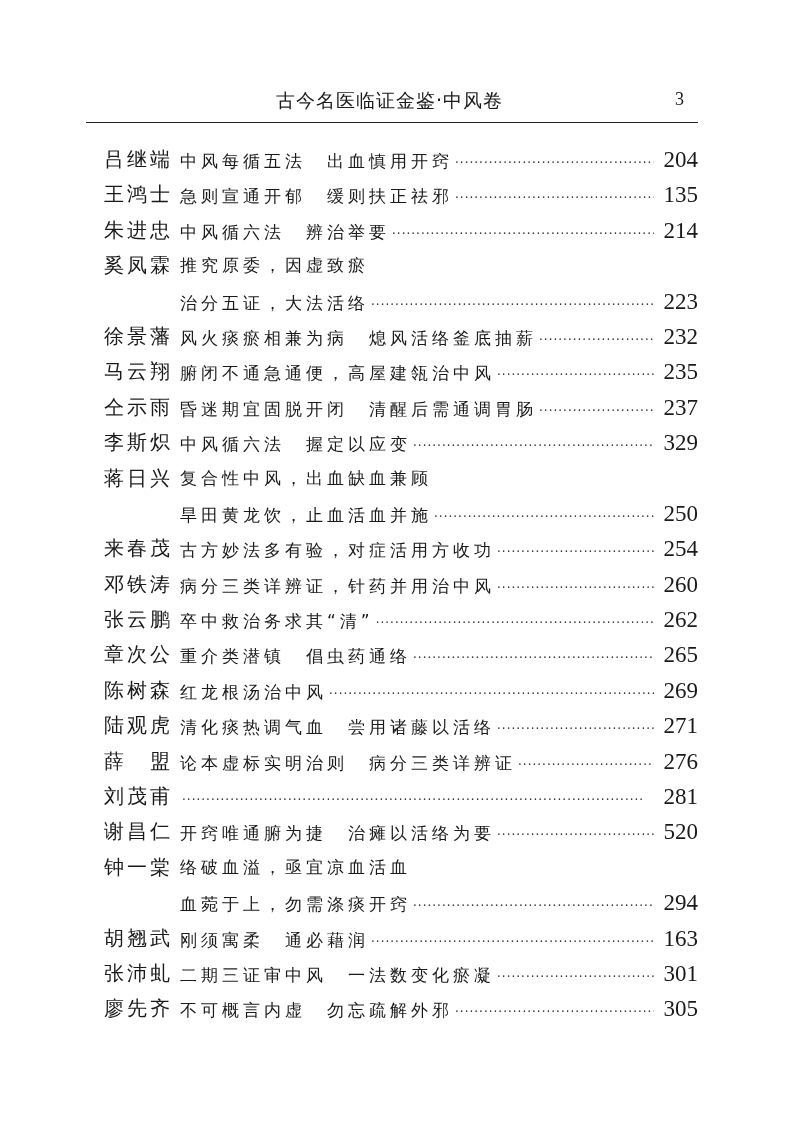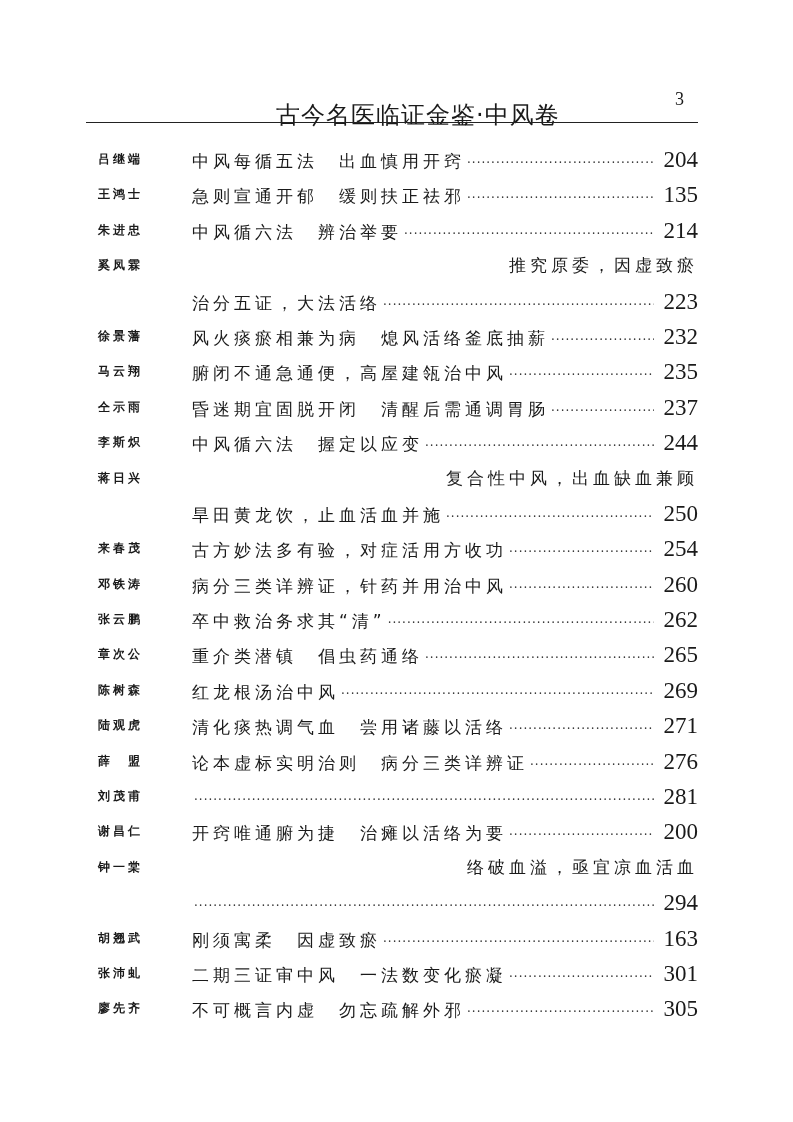--- a/index.html
+++ b/index.html
@@ -1,28 +1,28 @@
 <!DOCTYPE html>
 <html><head>
   <meta charset="utf-8">
   <style>
     html, body { margin: 0; padding: 0; background: #ffffff; }
     body { width: 793px; height: 1122px; position: relative; overflow: hidden;
            font-family: "DejaVu Serif", "Liberation Serif", serif; color: #1a1a1a; }
     .header { position: absolute; left: 86px; top: 86px; width: 612px; height: 36px; }
-    .header-title { position: absolute; left: 190px; top: 2px; font-size: 24px; letter-spacing: 1px;
-                    font-family: "DejaVu Sans", "Liberation Sans", sans-serif; margin-top: 11px; }
+    .header-title { position: absolute; left: 190px; top: 2px; font-size: 19px; letter-spacing: 1px;
+                    font-family: "DejaVu Sans", "Liberation Sans", sans-serif; }
     .header-page { position: absolute; right: 14px; top: 3px; font-size: 18px;
                    font-family: "Liberation Serif", serif; }
     .header-rule { position: absolute; left: 0; right: 0; top: 36px; height: 0; border-top: 1.5px solid #222; }
     .toc { position: absolute; left: 92px; top: 142px; width: 606px; }
     .row { position: relative; height: 35.4px; line-height: 35.4px; font-size: 17.5px; white-space: nowrap; }
-    .author { position: absolute; left: 6px; width: 90px; font-weight: bold; letter-spacing: 3px;
-              font-family: "DejaVu Sans", "Liberation Sans", sans-serif; font-size: 12px; }
-    .entry { position: absolute; left: 100px; right: 0; display: flex; align-items: baseline; justify-content: flex-end; }
+    .author { position: absolute; left: 12px; width: 90px; font-weight: normal; letter-spacing: 3px;
+              font-family: "DejaVu Sans", "Liberation Sans", sans-serif; font-size: 20px; }
+    .entry { position: absolute; left: 88px; right: 0; display: flex; align-items: baseline; }
     .title { letter-spacing: 4px; font-family: "DejaVu Sans", "Liberation Sans", sans-serif; font-size: 17px; flex: 0 0 auto; }
     .leader { flex: 1 1 auto; overflow: hidden; margin: 0 6px 0 2px; letter-spacing: 1px; color: #333; font-size: 12px; }
     .leader::before { content: "································································································"; }
     .page { flex: 0 0 auto; font-family: "Liberation Serif", serif; font-size: 23px; min-width: 38px; text-align: right; }
   </style>
 </head>
 <body>
 
 <div class="header">
   <span class="header-title">古今名医临证金鉴·中风卷</span>
@@ -91,21 +91,21 @@
         <span class="title">昏迷期宜固脱开闭　清醒后需通调胃肠</span>
         <span class="leader"></span>
         <span class="page">237</span>
       </span>
     </div>
     <div class="row">
       <span class="author">李斯炽</span>
       <span class="entry">
         <span class="title">中风循六法　握定以应变</span>
         <span class="leader"></span>
-        <span class="page">244</span>
+        <span class="page">329</span>
       </span>
     </div>
     <div class="row">
       <span class="author">蒋日兴</span>
       <span class="entry">
         <span class="title">复合性中风，出血缺血兼顾</span>
       </span>
     </div>
     <div class="row">
       <span class="author"></span>
@@ -176,40 +176,41 @@
       <span class="entry">
         <span class="leader"></span>
         <span class="page">281</span>
       </span>
     </div>
     <div class="row">
       <span class="author">谢昌仁</span>
       <span class="entry">
         <span class="title">开窍唯通腑为捷　治瘫以活络为要</span>
         <span class="leader"></span>
-        <span class="page">200</span>
+        <span class="page">520</span>
       </span>
     </div>
     <div class="row">
       <span class="author">钟一棠</span>
       <span class="entry">
         <span class="title">络破血溢，亟宜凉血活血</span>
       </span>
     </div>
     <div class="row">
       <span class="author"></span>
       <span class="entry">
+        <span class="title">血菀于上，勿需涤痰开窍</span>
         <span class="leader"></span>
         <span class="page">294</span>
       </span>
     </div>
     <div class="row">
       <span class="author">胡翘武</span>
       <span class="entry">
-        <span class="title">刚须寓柔　因虚致瘀</span>
+        <span class="title">刚须寓柔　通必藉润</span>
         <span class="leader"></span>
         <span class="page">163</span>
       </span>
     </div>
     <div class="row">
       <span class="author">张沛虬</span>
       <span class="entry">
         <span class="title">二期三证审中风　一法数变化瘀凝</span>
         <span class="leader"></span>
         <span class="page">301</span>

